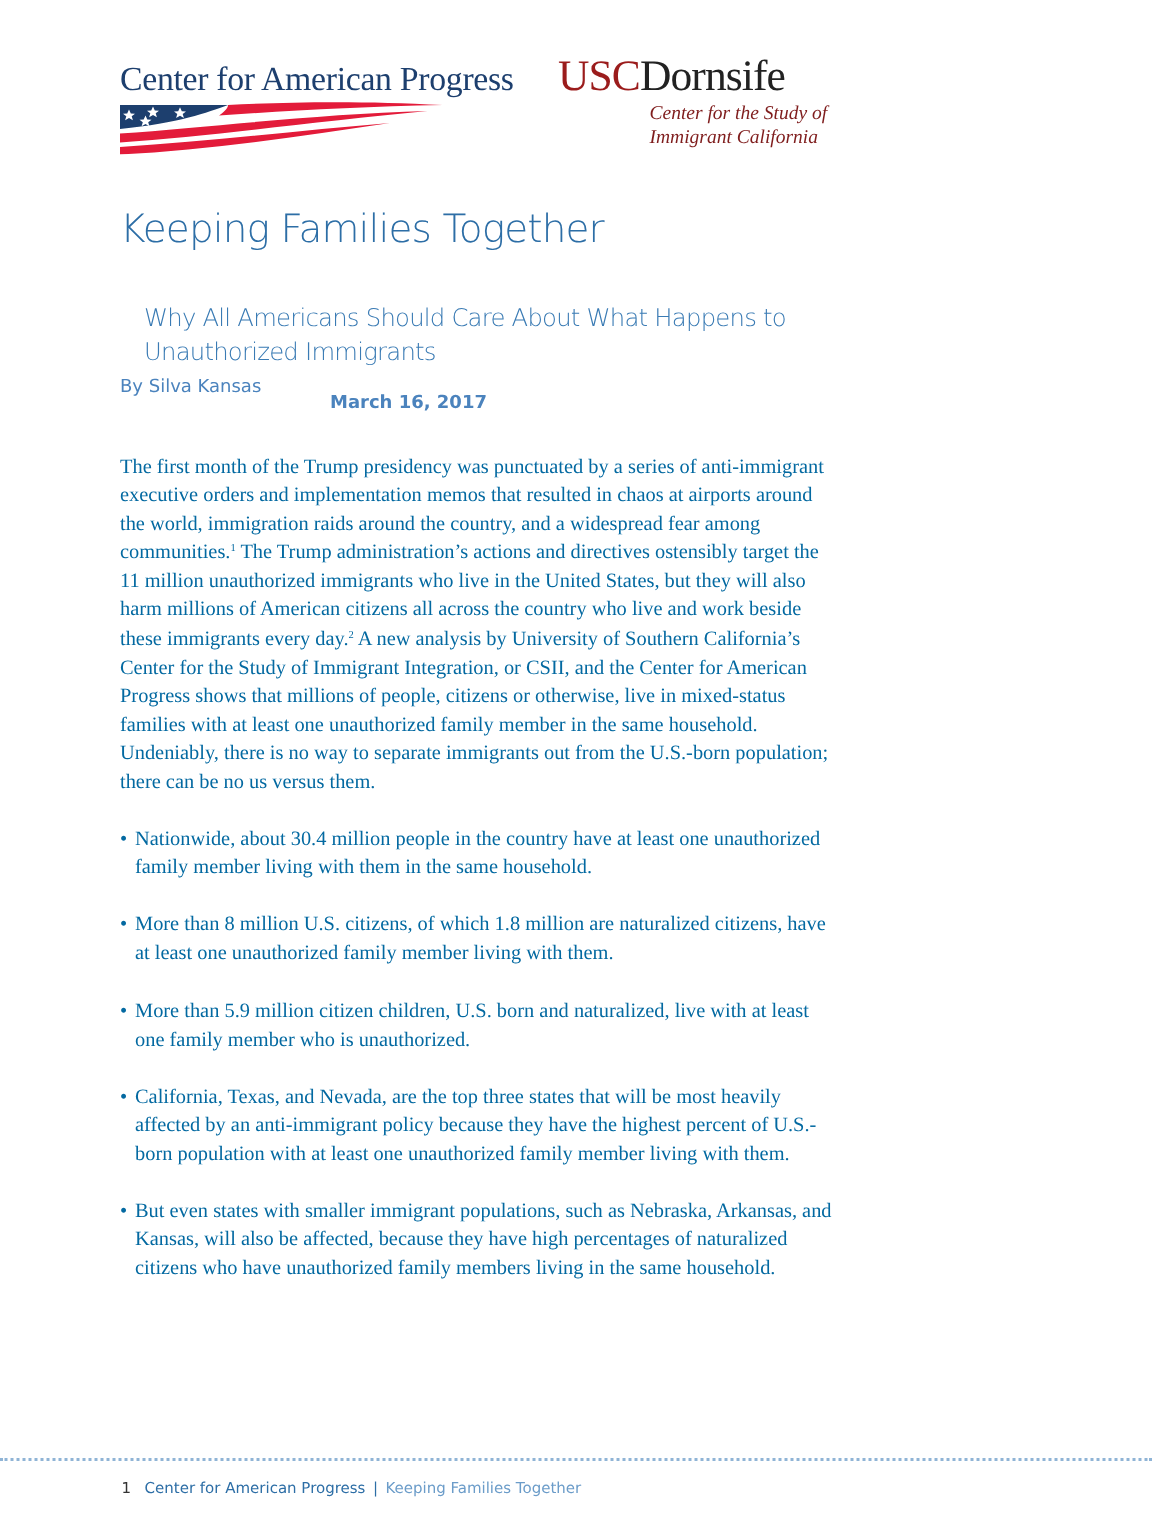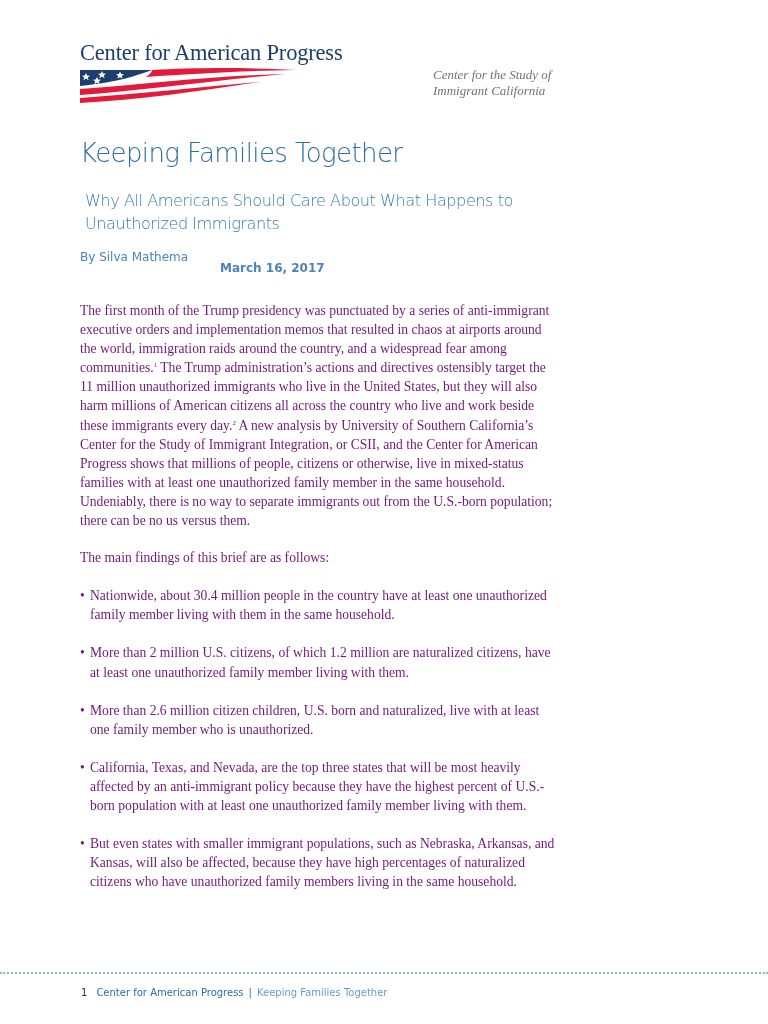--- a/index.html
+++ b/index.html
@@ -8,32 +8,32 @@
 
   
   .cap-logo { position: absolute; left: 80px; top: 40px; width: 290px; height: 62px; }
   .cap-name { position: absolute; left: 0; top: 0; font-family: "Liberation Serif", serif; font-size: 22.5px; color: #1d3f6e; white-space: nowrap; letter-spacing: -0.2px; }
   .cap-flag { position: absolute; left: 0; top: 25px; width: 215px; height: 38px; }
 
   .usc-logo { position: absolute; left: 372px; top: 37px; width: 190px; height: 70px; }
   .usc-line { position: absolute; left: 0; top: 0; font-family: "Liberation Serif", serif; font-size: 29px; white-space: nowrap; letter-spacing: -0.6px; line-height: 1; }
   .usc-usc { color: #9b1c1c; }
   .usc-dorn { color: #222222; }
-  .usc-sub { position: absolute; left: 61px; font-family: "Liberation Serif", serif; font-style: italic; font-size: 13px; color: #737373; white-space: nowrap; line-height: 1; }
+  .usc-sub { position: absolute; left: 61px; font-family: "Liberation Serif", serif; font-style: italic; font-size: 13px; color: #7f1d1d; white-space: nowrap; line-height: 1; }
   .usc-sub1 { top: 31px; }
   .usc-sub2 { top: 47px; }
 
   
   .title { position: absolute; left: 80px; top: 138px; font-family: "DejaVu Sans", sans-serif; font-weight: 300; font-size: 26px; color: #2d6ea6; white-space: nowrap; letter-spacing: -0.6px; }
   .subtitle { position: absolute; left: 80px; top: 184px; width: 470px; font-family: "DejaVu Sans", sans-serif; font-size: 16.2px; line-height: 23px; color: #3a7bb4; letter-spacing: -0.5px; }
   .byline { position: absolute; left: 80px; top: 250px; font-family: "DejaVu Sans", sans-serif; font-size: 12px; color: #4b83bd; white-space: nowrap; }
   .byline .date { position: absolute; left: 140px; top: 11px; white-space: nowrap; font-weight: bold; }
 
   
-  .body-text { position: absolute; left: 80px; top: 301px; width: 475px; font-family: "Liberation Serif", serif; font-size: 13.6px; line-height: 19.1px; color: #701a75; }
+  .body-text { position: absolute; left: 80px; top: 301px; width: 475px; font-family: "Liberation Serif", serif; font-size: 13.6px; line-height: 19.1px; color: #0369a1; }
   .intro { margin: 0; }
   .intro sup { font-size: 7px; vertical-align: 5px; line-height: 0; }
   .lead-in { margin: 18px 0 0 0; }
   ul.findings { list-style: none; margin: 19px 0 0 0; padding: 0; }
   ul.findings li { position: relative; padding-left: 10px; margin: 0 0 19px 0; }
   ul.findings li .bullet { position: absolute; left: 0; top: 0; }
 
   
   .footer-rule { position: absolute; left: 0; top: 972px; width: 768px; height: 0; border-top: 2px dotted #8fb4d6; }
   .footer { position: absolute; left: 81px; top: 987px; font-family: "DejaVu Sans", sans-serif; font-size: 10px; white-space: nowrap; }
@@ -55,40 +55,42 @@
       <path d="M0,24 C60,20 130,11 205,9 C130,16 60,26 0,30 Z" fill="#e31b3a"></path>
       <path d="M0,33 C60,29 120,22 180,17 C120,26 60,35 0,38 Z" fill="#e31b3a"></path>
       <polygon points="6,8 7.2,10.6 10,10.8 7.8,12.5 8.6,15.2 6,13.6 3.4,15.2 4.2,12.5 2,10.8 4.8,10.6" fill="#ffffff"></polygon>
       <polygon points="22,6 23.2,8.6 26,8.8 23.8,10.5 24.6,13.2 22,11.6 19.4,13.2 20.2,10.5 18,8.8 20.8,8.6" fill="#ffffff"></polygon>
       <polygon points="40,6.5 41.2,9.1 44,9.3 41.8,11 42.6,13.7 40,12.1 37.4,13.7 38.2,11 36,9.3 38.8,9.1" fill="#ffffff"></polygon>
       <polygon points="17,12 18.2,14.6 21,14.8 18.8,16.5 19.6,19.2 17,17.6 14.4,19.2 15.2,16.5 13,14.8 15.8,14.6" fill="#ffffff"></polygon>
     </svg>
   </div>
 
   <div class="usc-logo">
+    <div class="usc-line">
+      <span class="usc-usc">USC</span><span class="usc-dorn">Dornsife</span>
+    </div>
     <div class="usc-sub usc-sub1">Center for the Study of</div>
     <div class="usc-sub usc-sub2">Immigrant California</div>
   </div>
 
   <h1 class="title" style="margin:0;">Keeping Families Together</h1>
-  <h2 class="subtitle" style="margin:5px;font-weight:300;">Why All Americans Should Care About What Happens to Unauthorized Immigrants</h2>
+  <h2 class="subtitle" style="margin:16px;font-weight:300;">Why All Americans Should Care About What Happens to Unauthorized Immigrants</h2>
   <div class="byline">
-    <span>By Silva Mathema</span>
+    <span>By Silva Kansas</span>
     <span class="date">March 16, 2017</span>
   </div>
 
   <div class="body-text">
     <p class="intro"><span>The first month of the Trump presidency was punctuated by a series of anti-immigrant executive orders and implementation memos that resulted in chaos at airports around the world, immigration raids around the country, and a widespread fear among communities.</span><sup>1</sup><span> The Trump administration’s actions and directives ostensibly target the 11 million unauthorized immigrants who live in the United States, but they will also harm millions of American citizens all across the country who live and work beside these immigrants every day.</span><sup>2</sup><span> A new analysis by University of Southern California’s Center for the Study of Immigrant Integration, or CSII, and the Center for American Progress shows that millions of people, citizens or otherwise, live in mixed-status families with at least one unauthorized family member in the same household. Undeniably, there is no way to separate immigrants out from the U.S.-born population; there can be no us versus them.</span></p>
 
-    <p class="lead-in">The main findings of this brief are as follows:</p>
 
     <ul class="findings">
       <li><span class="bullet">•</span><span>Nationwide, about 30.4 million people in the country have at least one unauthorized family member living with them in the same household.</span></li>
-      <li><span class="bullet">•</span><span>More than 2 million U.S. citizens, of which 1.2 million are naturalized citizens, have at least one unauthorized family member living with them.</span></li>
-      <li><span class="bullet">•</span><span>More than 2.6 million citizen children, U.S. born and naturalized, live with at least one family member who is unauthorized.</span></li>
+      <li><span class="bullet">•</span><span>More than 8 million U.S. citizens, of which 1.8 million are naturalized citizens, have at least one unauthorized family member living with them.</span></li>
+      <li><span class="bullet">•</span><span>More than 5.9 million citizen children, U.S. born and naturalized, live with at least one family member who is unauthorized.</span></li>
       <li><span class="bullet">•</span><span>California, Texas, and Nevada, are the top three states that will be most heavily affected by an anti-immigrant policy because they have the highest percent of U.S.-born population with at least one unauthorized family member living with them.</span></li>
       <li><span class="bullet">•</span><span>But even states with smaller immigrant populations, such as Nebraska, Arkansas, and Kansas, will also be affected, because they have high percentages of naturalized citizens who have unauthorized family members living in the same household.</span></li>
     </ul>
   </div>
 
   <div class="footer-rule"></div>
   <div class="footer">
     <span class="pg">1</span><span class="org">Center for American Progress</span><span class="sep">|</span><span class="doc">Keeping Families Together</span>
   </div>
 

